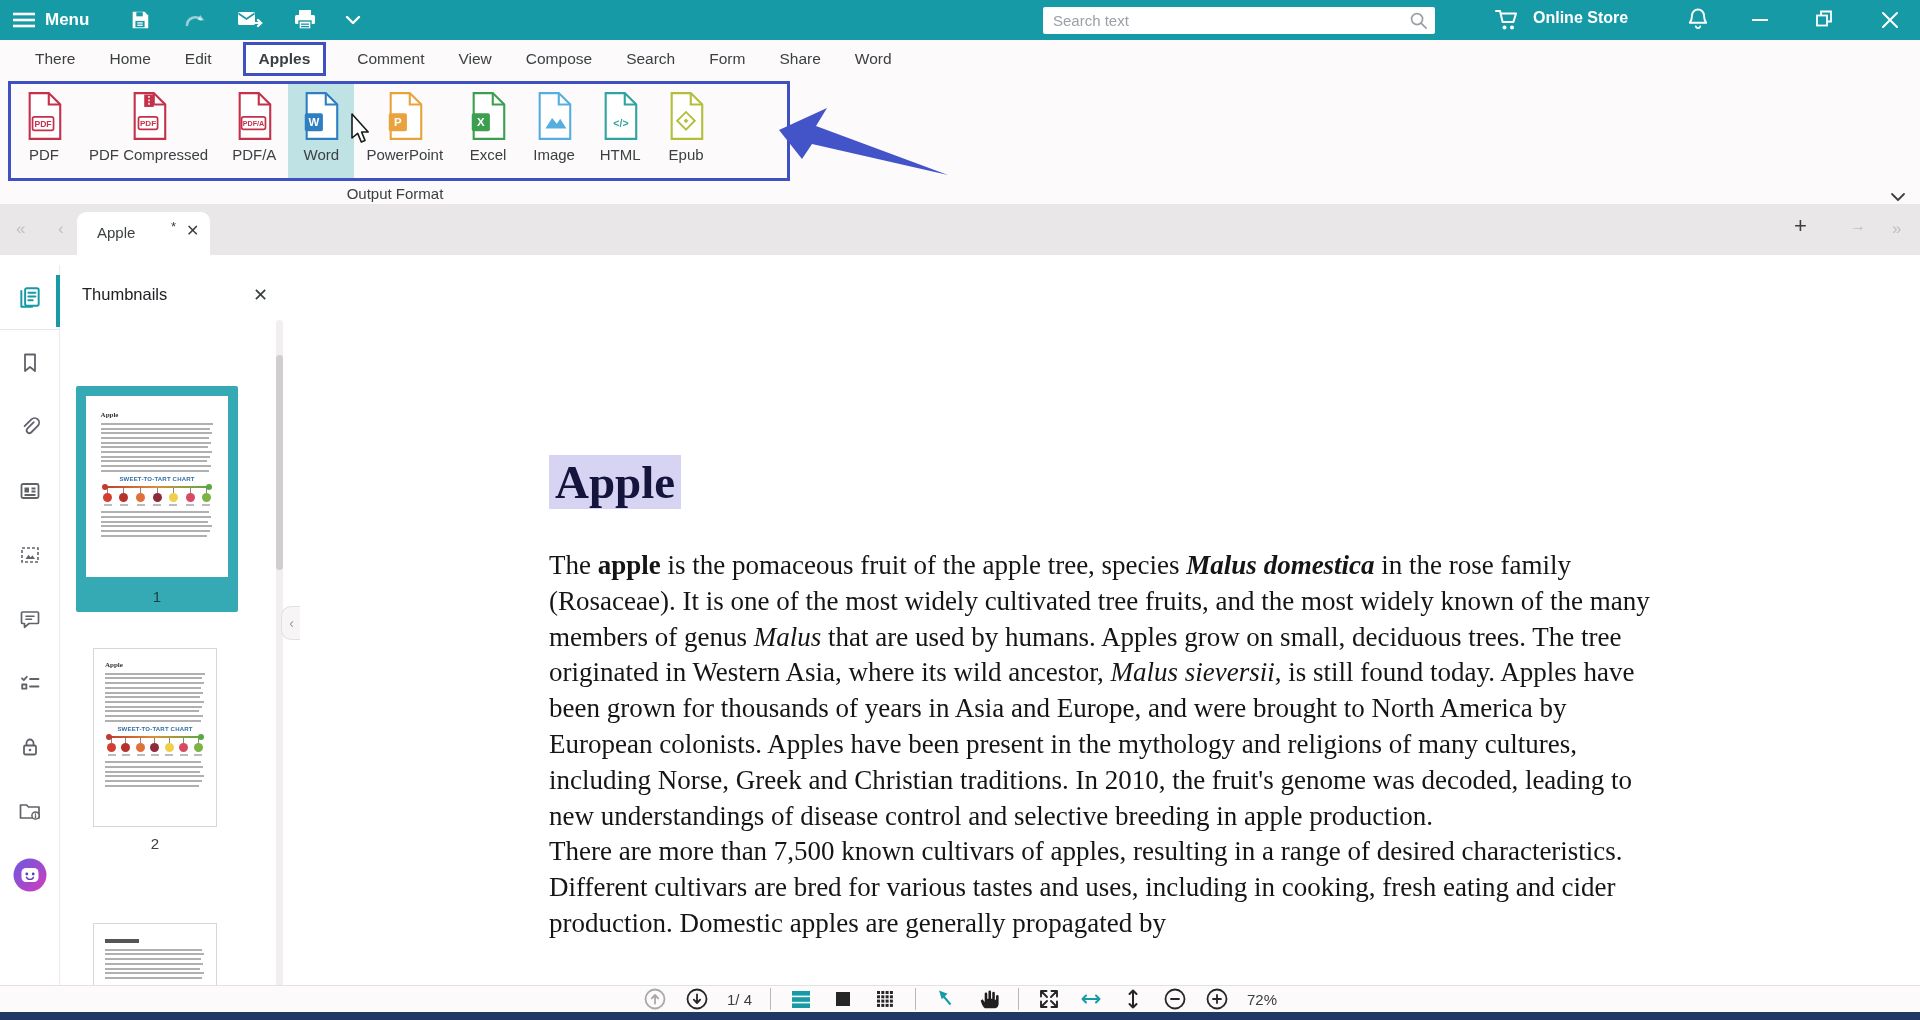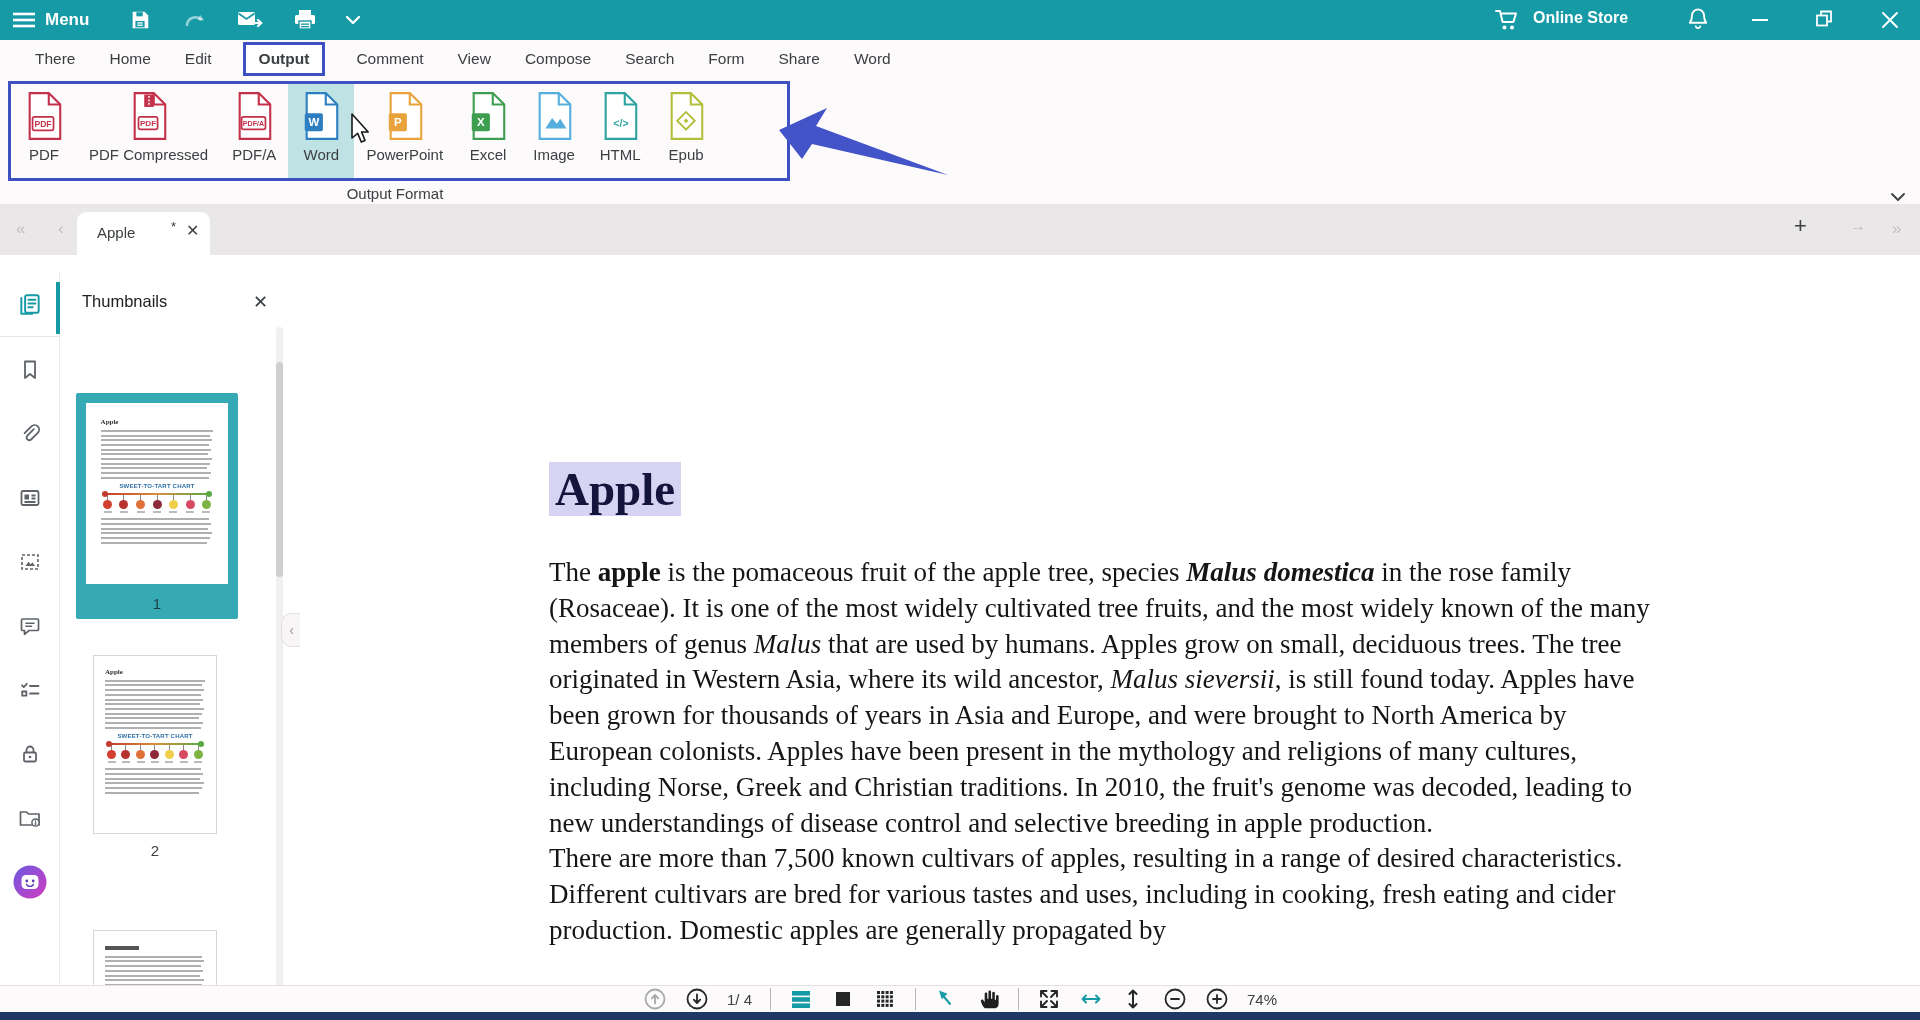--- a/index.html
+++ b/index.html
@@ -35,21 +35,21 @@
   .ribbon-collapse{position:absolute;left:1890px;top:110px;}
   
   .tabbar{position:absolute;left:0;top:205px;width:1920px;height:50px;background:#e9e7e8;}
   .tab{position:absolute;left:77px;top:7px;width:133px;height:43px;background:#fff;
        border-radius:9px 9px 0 0;}
   .tab-label{position:absolute;left:20px;top:12px;font-size:15px;color:#3c4043;}
   .tab-star{position:absolute;left:94px;top:7px;font-size:13px;color:#3c4043;}
   .tab-close{position:absolute;left:109px;top:11px;font-size:16px;color:#3c4043;line-height:1;}
   .tnav{font-size:17px;color:#c2bfc0;line-height:1;}
   
-  .content{position:absolute;left:0;top:272px;width:1896px;height:730px;background:#fff;overflow:hidden;}
+  .content{position:absolute;left:0;top:265px;width:1896px;height:730px;background:#fff;overflow:hidden;}
   .iconbar{position:absolute;left:0;top:0;width:60px;height:730px;background:#fff;border-right:1px solid #eceaeb;box-sizing:border-box;}
   .sb-slot{position:absolute;left:0;width:60px;height:56px;display:flex;align-items:center;justify-content:center;}
   .sb-active-bar{position:absolute;left:56px;top:6px;width:4px;height:52px;background:#169aa6;}
   .sb-divider{position:absolute;left:0;top:64px;width:60px;height:1px;background:#e8e6e7;}
   .panel{position:absolute;left:60px;top:0;width:240px;height:730px;background:#fff;overflow:hidden;}
   .panel-title{position:absolute;left:22px;top:20px;font-size:16.5px;color:#202124;}
   .panel-close{position:absolute;left:193px;top:19px;font-size:18px;color:#3c4043;}
   .thumb1{position:absolute;left:16px;top:121px;width:162px;height:226px;background:#35aab4;border-radius:2px;}
   .thumb1 .mini-page{left:10px;top:10px;width:142px;height:181px;}
   .thumb-num-sel{position:absolute;left:0;bottom:7px;width:100%;text-align:center;
@@ -141,20 +141,29 @@
           <rect x="8" y="14.5" width="8" height="1.3" fill="#169aa6"></rect>
           <rect x="8" y="17" width="8" height="1.3" fill="#169aa6"></rect>
         </svg>
     </span>
     <span class="tb-ico" style="margin-left:28px;">
       <svg width="16" height="10" viewBox="0 0 16 10">
           <polyline points="2,2 8,8 14,2" fill="none" stroke="#fff" stroke-width="2.4" stroke-linecap="round" stroke-linejoin="round"></polyline>
         </svg>
     </span>
 
+    <span class="search-wrap">
+      <input type="text" placeholder="Search text" style="">
+      <span class="search-ico">
+        <svg width="19" height="19" viewBox="0 0 20 20">
+            <circle cx="8.5" cy="8.5" r="5.8" fill="none" stroke="#9aa0a6" stroke-width="1.8"></circle>
+            <line x1="13" y1="13" x2="18" y2="18" stroke="#9aa0a6" stroke-width="1.8" stroke-linecap="round"></line>
+          </svg>
+      </span>
+    </span>
 
     <span class="abs tb-ico" style="left:1494px;top:7px;">
       <svg width="28" height="26" viewBox="0 0 28 26">
           <path d="M2 4h4l2.6 11h10.8l2.6-8.5H7" fill="none" stroke="#fff" stroke-width="2" stroke-linecap="round" stroke-linejoin="round"></path>
           <circle cx="10.5" cy="20.5" r="2" fill="#fff"></circle>
           <circle cx="18" cy="20.5" r="2" fill="#fff"></circle>
         </svg>
     </span>
     <span class="abs store-label" style="left:1533px;top:9px;">Online Store</span>
 
@@ -179,21 +188,21 @@
       <svg width="22" height="22" viewBox="0 0 22 22">
           <path d="M4 4l14 14M18 4L4 18" stroke="#fff" stroke-width="2" stroke-linecap="round"></path>
         </svg>
     </span>
   </div>
 
   <div class="menubar">
     <span class="mi">There</span>
     <span class="mi">Home</span>
     <span class="mi">Edit</span>
-    <span class="mi active">Output</span>
+    <span class="mi active">Apples</span>
     <span class="mi">Comment</span>
     <span class="mi">View</span>
     <span class="mi">Compose</span>
     <span class="mi">Search</span>
     <span class="mi">Form</span>
     <span class="mi">Share</span>
     <span class="mi">Word</span>
   </div>
 
   <div class="ribbon-zone">
@@ -651,21 +660,21 @@
           <circle cx="12" cy="12" r="9.5" fill="none" stroke="#262626" stroke-width="1.8"></circle>
           <line x1="8" y1="12" x2="16" y2="12" stroke="#262626" stroke-width="1.8" stroke-linecap="round"></line>
         </svg>
     </span>
     <span class="tb-ico">
       <svg width="24" height="24" viewBox="0 0 24 24">
           <circle cx="12" cy="12" r="9.5" fill="none" stroke="#262626" stroke-width="1.8"></circle>
           <path d="M8 12h8M12 8v8" stroke="#262626" stroke-width="1.8" stroke-linecap="round"></path>
         </svg>
     </span>
-    <span class="tool-label">74%</span>
+    <span class="tool-label">72%</span>
   </div>
 
   <div class="navybar"></div>
 
   <svg class="overlay" viewBox="0 0 1920 1020">
     <polygon points="779,130 827,108 816,126 948,175 812,144 802,159" fill="#4353c8"></polygon>
     <g transform="translate(352,114)">
       <polygon points="0,0 0,24 5.7,19.4 9.3,28 13,26.4 9.6,18 16.2,18" fill="#fff" stroke="#1a1a1a" stroke-width="1.6" stroke-linejoin="round"></polygon>
     </g>
   </svg>

